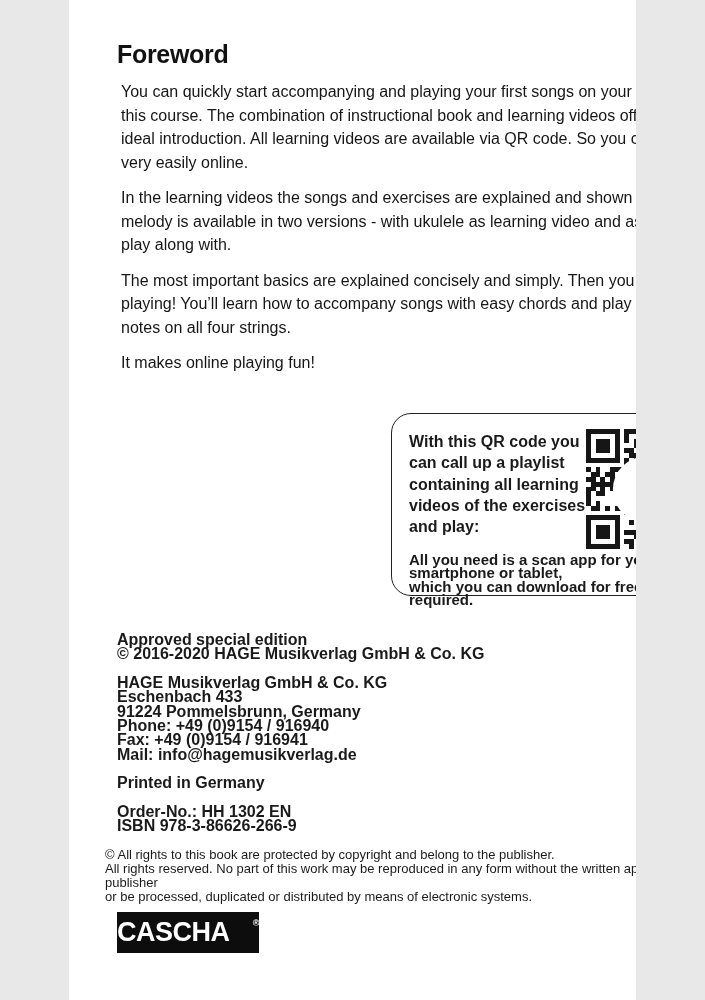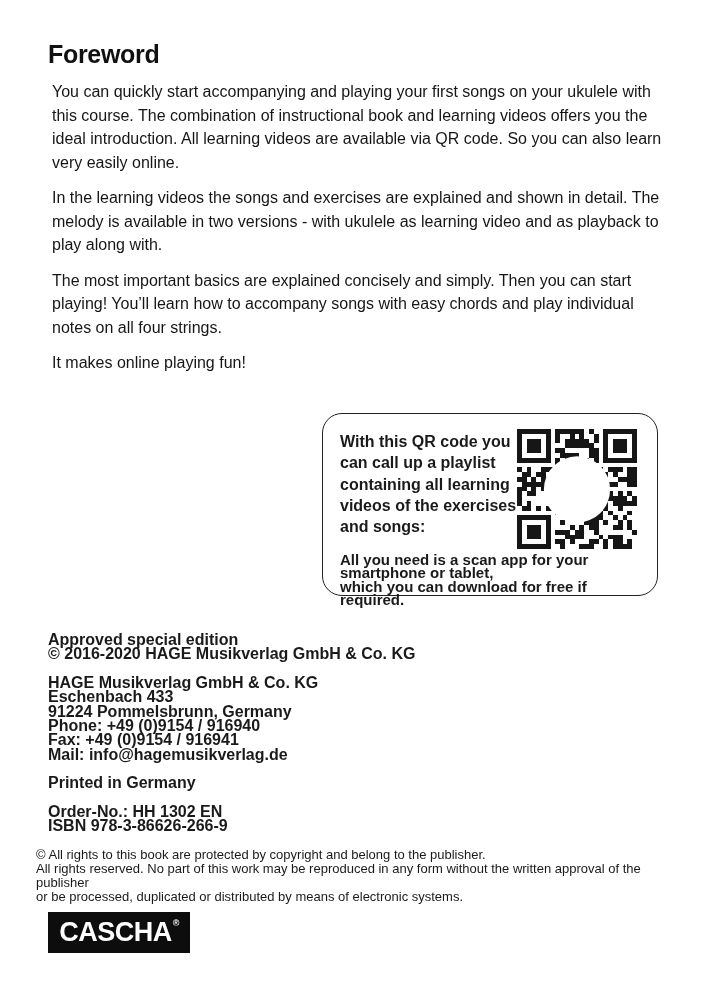--- a/index.html
+++ b/index.html
@@ -1,18 +1,18 @@
 <!DOCTYPE html>
 <html><head>
 <meta charset="utf-8">
 <style>
   html, body { margin: 0; padding: 0; background: #e8e8e8; }
   .page {
     position: relative;
-    width: 705px;
+    width: 567px;
     height: 1000px;
     margin: 0 auto;
     background: #ffffff;
     color: #161616;
     font-family: "Liberation Sans", "DejaVu Sans", sans-serif;
     overflow: hidden;
   }
   .page-title {
     position: absolute;
     left: 48px;
@@ -99,21 +99,21 @@
   .logo {
     position: absolute;
     left: 48px;
     top: 912px;
     width: 142px;
     height: 41px;
     background: #0d0d0d;
     color: #ffffff;
     display: flex;
     align-items: center;
-    justify-content: center;
+    justify-content: space-between;
     font-weight: 700;
     font-size: 27px;
     letter-spacing: -0.5px;
   }
   .logo sup {
     font-size: 9px;
     font-weight: 700;
     margin-left: 1px;
     align-self: flex-start;
     margin-top: 7px;
@@ -133,21 +133,21 @@
     <p>The most important basics are explained concisely and simply. Then you can start playing! You’ll learn how to accompany songs with easy chords and play individual notes on all four strings.</p>
     <p>It makes online playing fun!</p>
   </div>
 
   <div class="qr-box">
     <div class="qr-box-text">
       <div>With this QR code you</div>
       <div>can call up a playlist</div>
       <div>containing all learning</div>
       <div>videos of the exercises</div>
-      <div>and songs:</div>
+      <div>and play:</div>
     </div>
     <div class="qr-code"><svg viewBox="0 0 25 25" width="120" height="120" shape-rendering="crispEdges">
           <g fill="#161616">
             <rect x="0" y="0" width="1" height="1"></rect>
             <rect x="1" y="0" width="1" height="1"></rect>
             <rect x="2" y="0" width="1" height="1"></rect>
             <rect x="3" y="0" width="1" height="1"></rect>
             <rect x="4" y="0" width="1" height="1"></rect>
             <rect x="5" y="0" width="1" height="1"></rect>
             <rect x="6" y="0" width="1" height="1"></rect>

